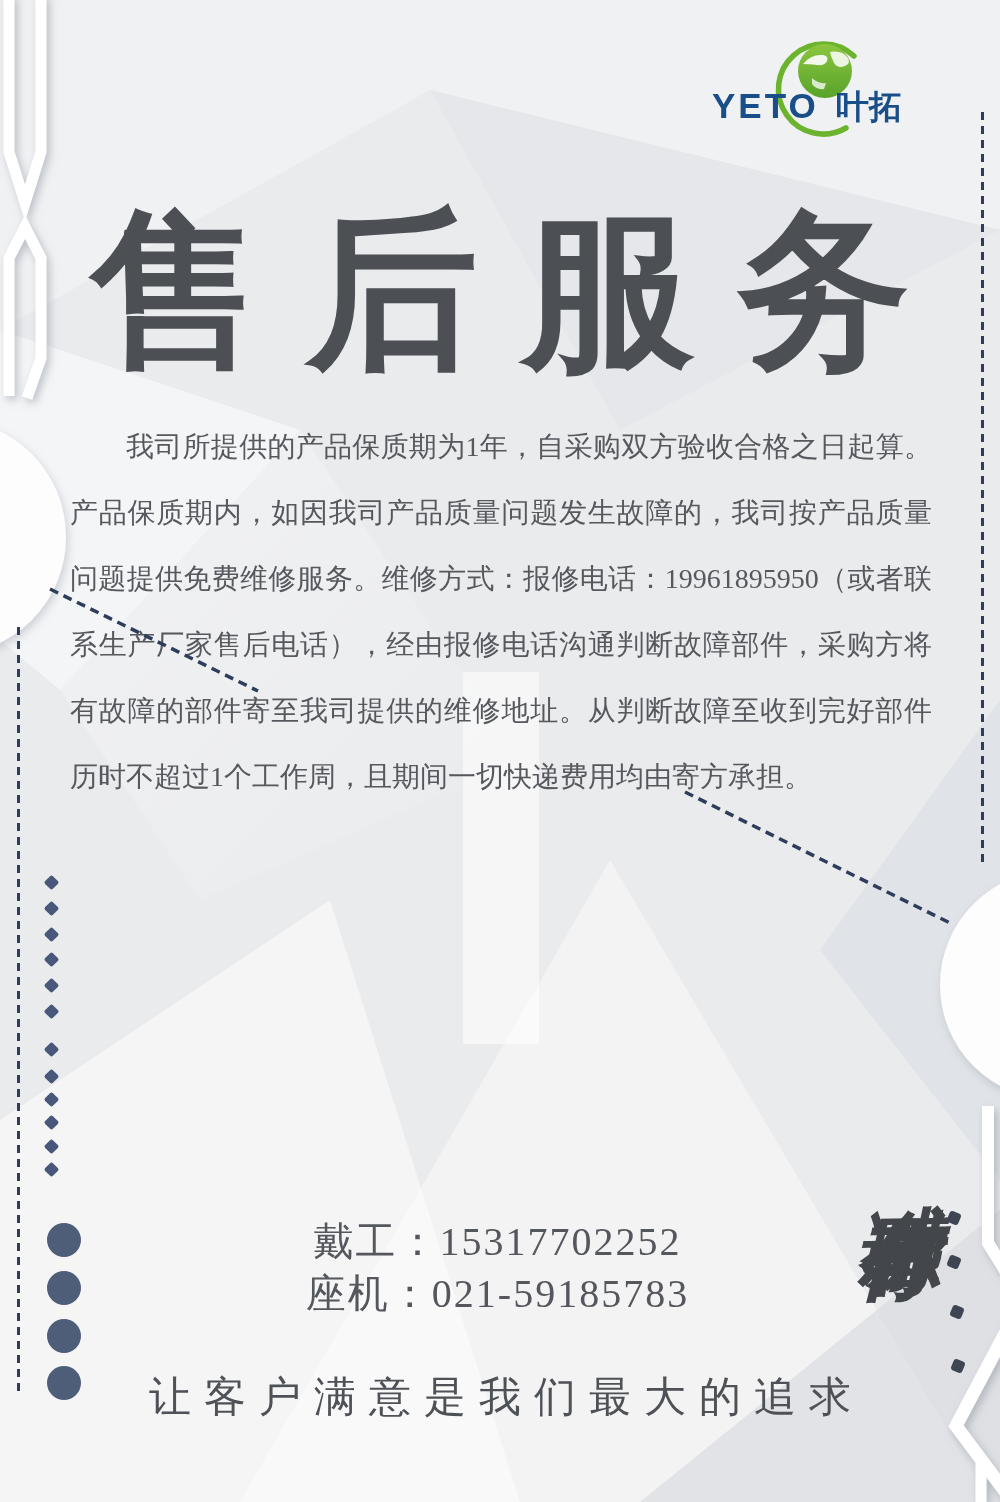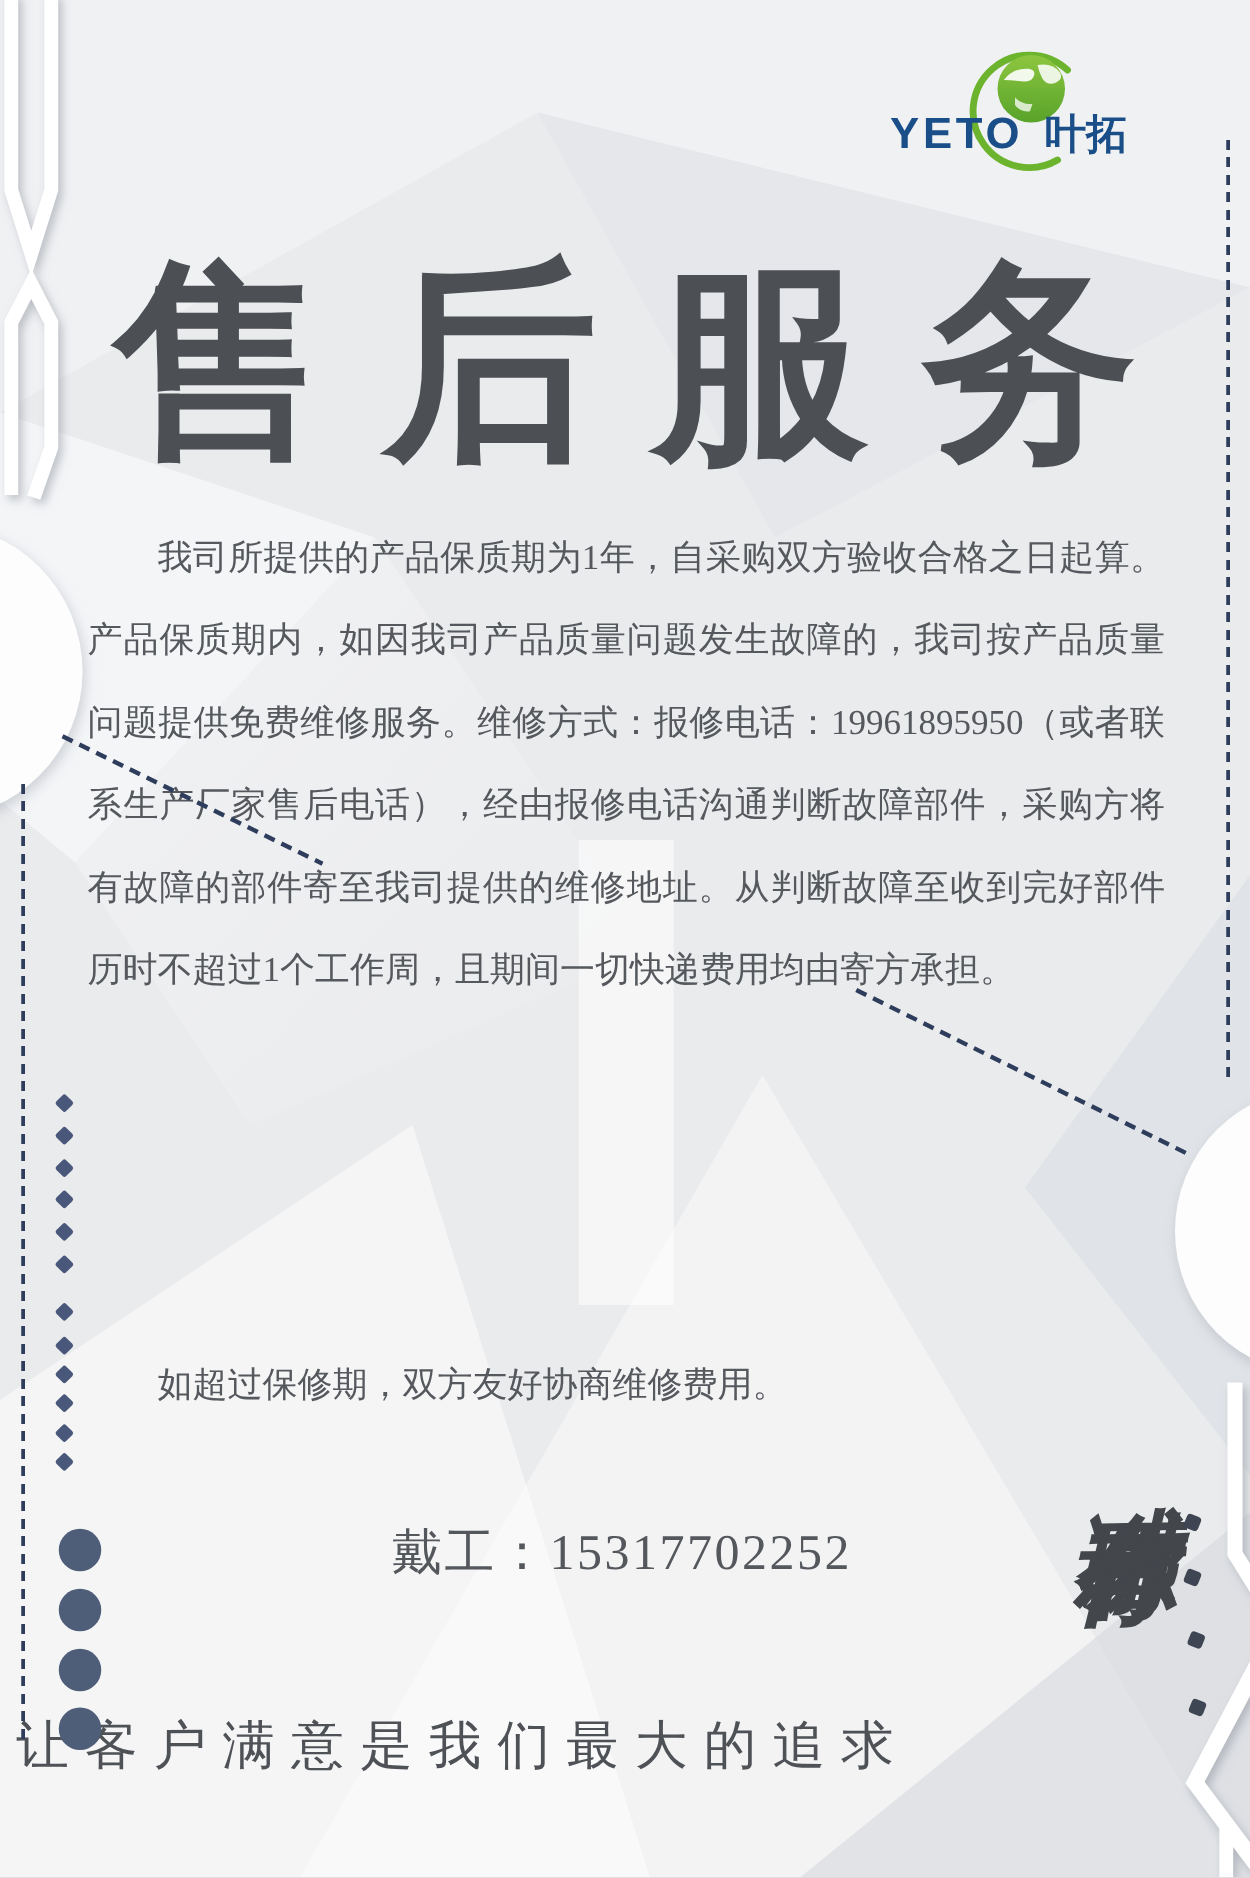--- a/index.html
+++ b/index.html
@@ -33,21 +33,21 @@
   }
   .para-1 { top:414px; text-indent:2em; }
   .para-2 { top:1076px; text-indent:2em; }
 
   
   .contacts { position:absolute; left:0; right:5px; top:1216px; z-index:2; text-align:center; }
   .contact-line { font-size:40px; line-height:52px; color:#54575c; letter-spacing:2px; }
 
   
   .slogan {
-    position:absolute; left:0; right:0; top:1372px; z-index:2; 
+    position:absolute; left:0; right:0; top:1372px; z-index:2; text-align:center;
     font-size:42px; line-height:50px; color:#4e5156; letter-spacing:13px; padding-left:13px;
   }
 
   
   .thanks {
     position:absolute; left:848px; top:1136px; height:366px; z-index:2;
     writing-mode:vertical-rl; font-size:84px; line-height:100px;
     font-weight:700; font-style:italic; color:#43464b; letter-spacing:6px;
     transform:rotate(-1deg);
   }
@@ -119,25 +119,27 @@
       <path d="M 120 14 q 12 -2 18 6 q 3 5 -3 8 q -7 3 -11 -3 q -3 -6 -4 -11 z" fill="#ffffff" opacity="0.85"></path>
       <path d="M 102 40 q 6 6 14 5 l -2 6 q -8 1 -12 -5 z" fill="#ffffff" opacity="0.75"></path>
     </g>
     <text x="2" y="80" font-family="Liberation Sans, DejaVu Sans, sans-serif" font-weight="700" font-size="35" letter-spacing="3" fill="#1a4e89">YETO</text>
     <text x="126" y="80" font-family="Liberation Sans, DejaVu Sans, sans-serif" font-weight="700" font-size="33" fill="#1a4e89">叶拓</text>
   </svg>
 
   <h1 class="title">售后服务</h1>
 
   <p class="para para-1">我司所提供的产品保质期为1年，自采购双方验收合格之日起算。产品保质期内，如因我司产品质量问题发生故障的，我司按产品质量问题提供免费维修服务。维修方式：报修电话：19961895950（或者联系生产厂家售后电话），经由报修电话沟通判断故障部件，采购方将有故障的部件寄至我司提供的维修地址。从判断故障至收到完好部件历时不超过1个工作周，且期间一切快递费用均由寄方承担。</p>
-  <p class="para para-2">如超过保修期，双方友好协商维修费用。</p>
 
   <div class="contacts">
     <div class="contact-line">
       <span>戴工：</span><span>15317702252</span>
+    </div>
+    <div class="contact-line">
+      <span>座机：</span><span>021-59185783</span>
     </div>
   </div>
 
   <div class="slogan">让客户满意是我们最大的追求</div>
 
   <div class="thanks">感谢有你</div>
 
   <div class="vdash vdash-left"></div>
   <div class="vdash vdash-right"></div>
 

